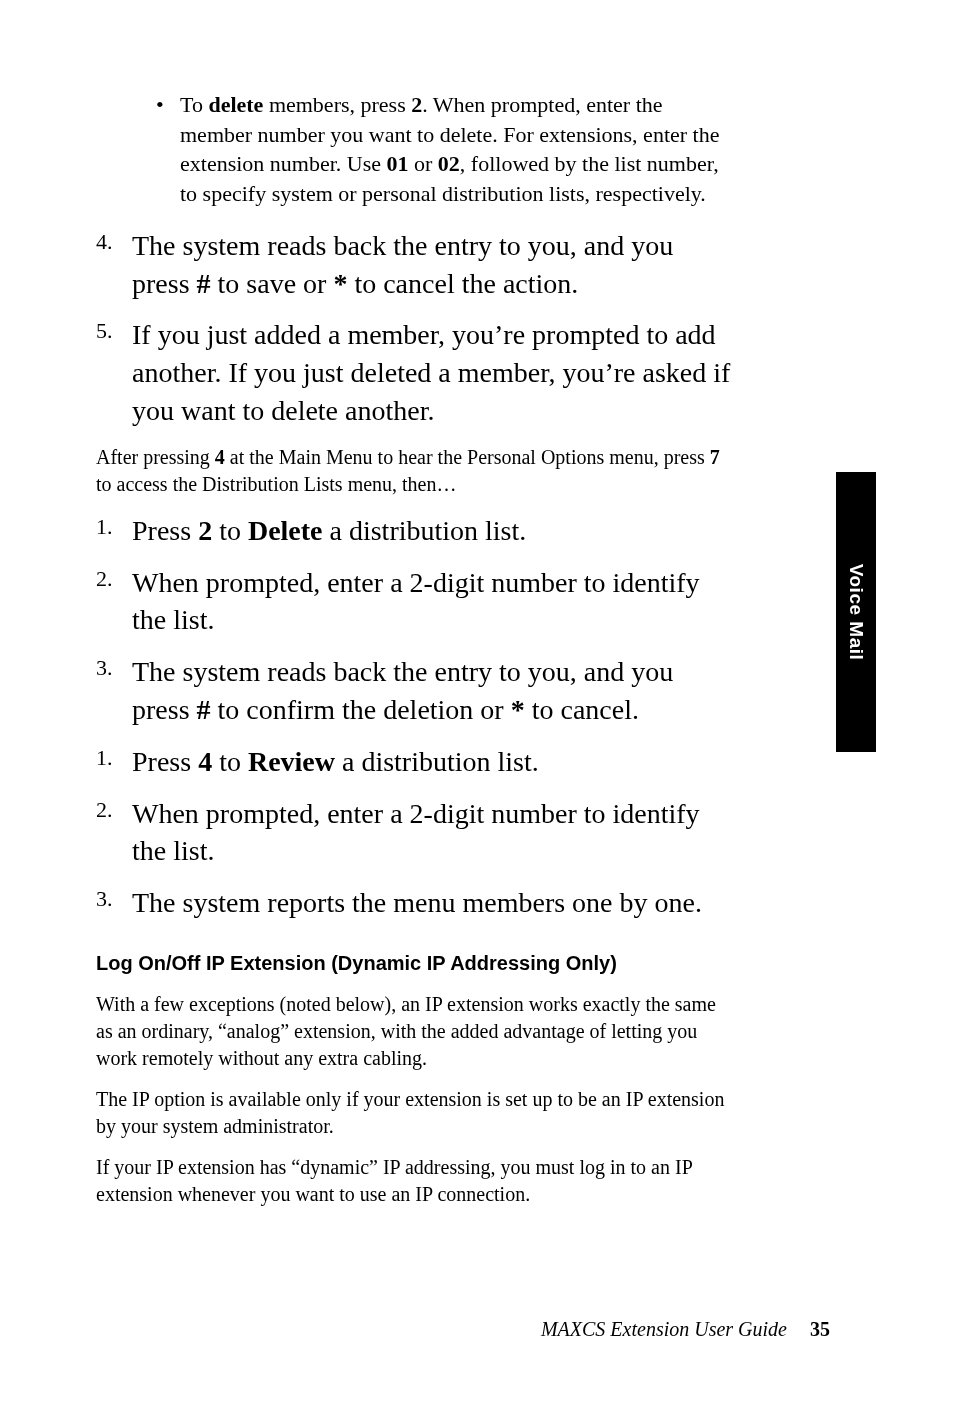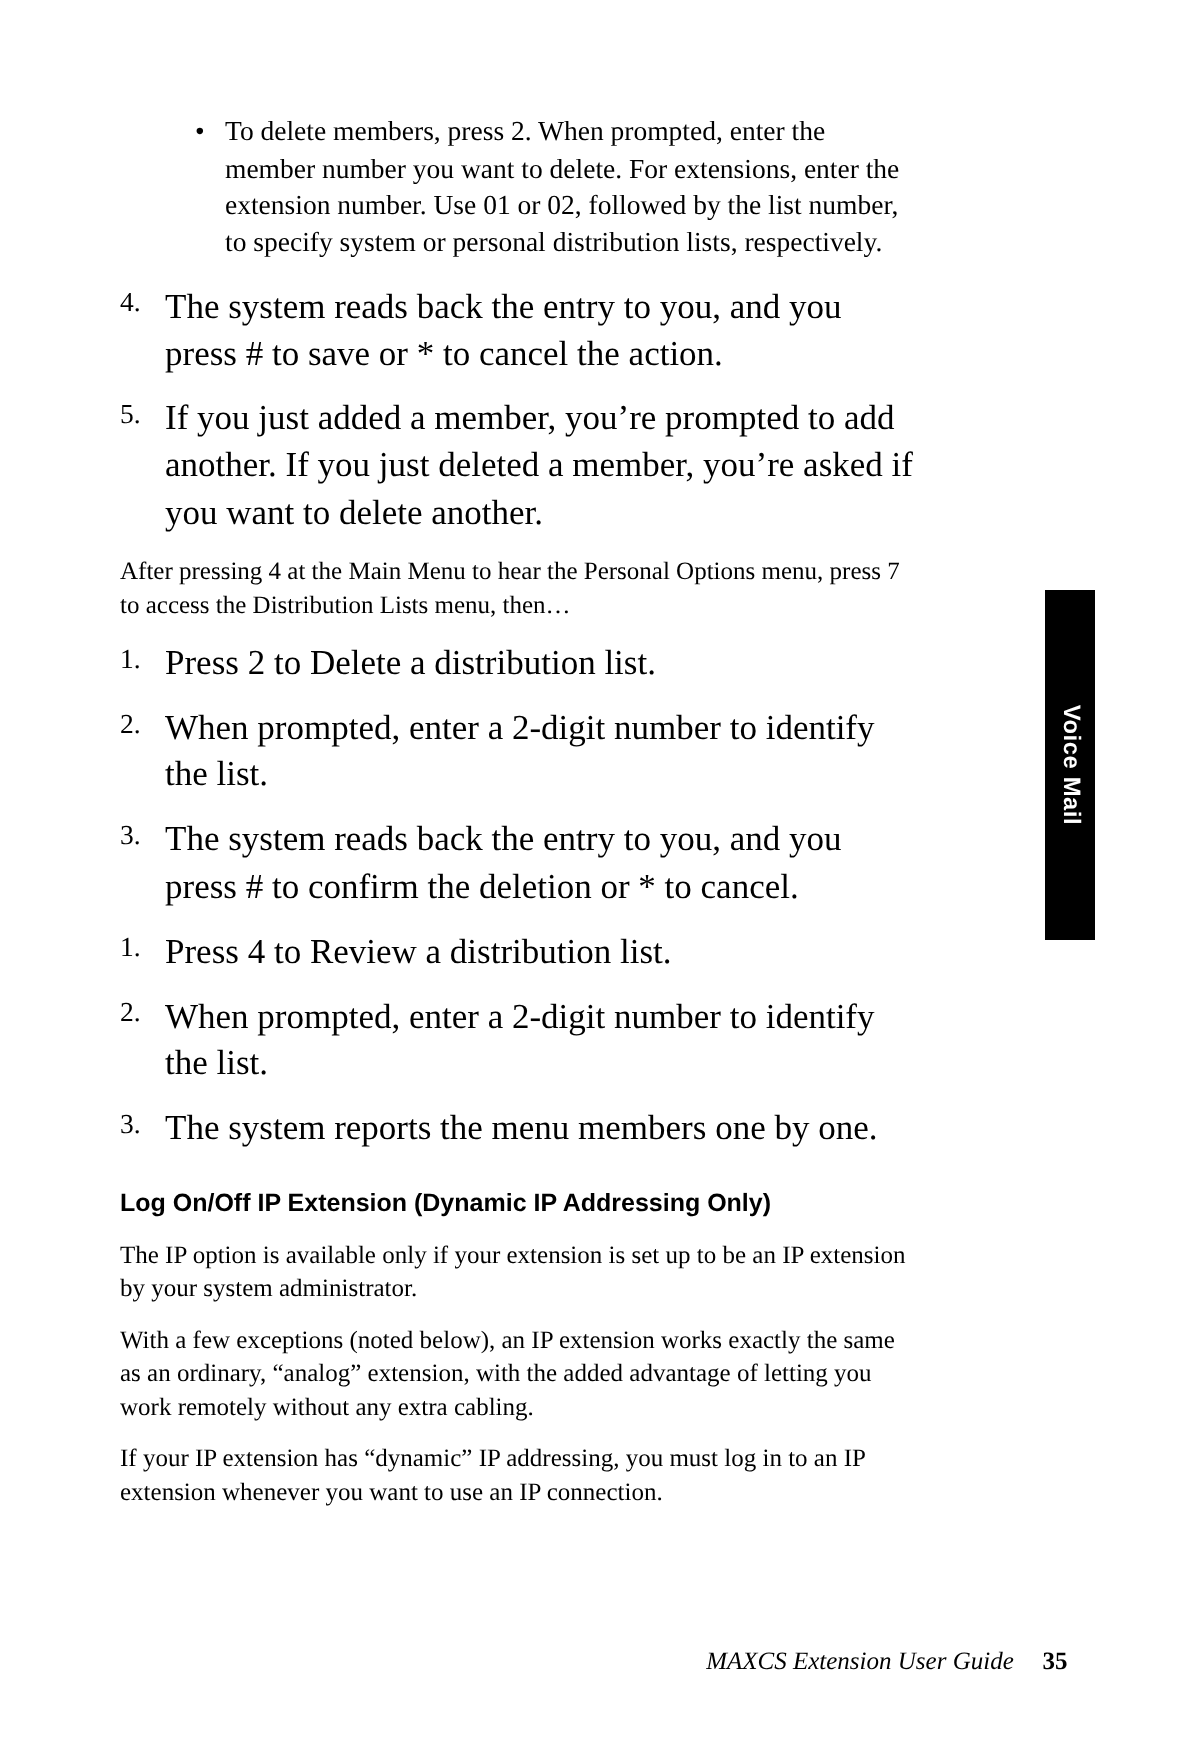--- a/index.html
+++ b/index.html
@@ -8,24 +8,24 @@
   .content { width: 640px; }
   .bullet-item { display: flex; margin-left: 60px; margin-bottom: 18px; }
   .bullet-mark { width: 24px; font-size: 22px; line-height: 1.35; }
   .bullet-text { flex: 1; font-size: 22px; line-height: 1.35; }
   .num-item { display: flex; margin-left: 0; margin-bottom: 14px; }
   .num-mark { width: 36px; font-size: 22px; line-height: 1.35; }
   .num-text { flex: 1; font-size: 28px; line-height: 1.35; }
   .h2 { font-family: Arial, Helvetica, sans-serif; font-weight: bold; font-size: 26px; margin-top: 22px; margin-bottom: 16px; }
   .para { font-size: 20px; line-height: 1.35; margin-bottom: 14px; }
   .h1 { font-family: Arial, Helvetica, sans-serif; font-weight: bold; font-size: 20px; margin-top: 30px; margin-bottom: 16px; }
-  .b { font-weight: normal; }
+  .b { font-weight: bold; }
   .side-tab { position: absolute; right: 78px; top: 472px; width: 40px; height: 280px; background: #000; color: #fff; }
   .side-tab-text { position: absolute; left: 50%; top: 50%; transform: translate(-50%, -50%) rotate(90deg); white-space: nowrap; font-family: Arial, Helvetica, sans-serif; font-weight: bold; font-size: 19px; letter-spacing: 0.5px; }
-  .footer { position: absolute; bottom: 70px; right: 100px; font-size: 20px; }
+  .footer { position: absolute; bottom: 70px; right: 124px; font-size: 20px; }
   .footer-title { font-style: italic; }
   .footer-page { font-weight: bold; margin-left: 18px; }
 </style>
 </head>
 <body>
 
 <div class="page">
   <div class="content">
 
     <div class="bullet-item">
@@ -85,22 +85,22 @@
       <div class="num-text">When prompted, enter a 2-digit number to identify the list.</div>
     </div>
 
     <div class="num-item">
       <div class="num-mark">3.</div>
       <div class="num-text">The system reports the menu members one by one.</div>
     </div>
 
     <div class="h1">Log On/Off IP Extension (Dynamic IP Addressing Only)</div>
 
+    <div class="para">With a few exceptions (noted below), an IP extension works exactly the same as an ordinary, “analog” extension, with the added advantage of letting you work remotely without any extra cabling.</div>
     <div class="para">The IP option is available only if your extension is set up to be an IP extension by your system administrator.</div>
-    <div class="para">With a few exceptions (noted below), an IP extension works exactly the same as an ordinary, “analog” extension, with the added advantage of letting you work remotely without any extra cabling.</div>
     <div class="para">If your IP extension has “dynamic” IP addressing, you must log in to an IP extension whenever you want to use an IP connection.</div>
 
   </div>
 
   <div class="side-tab">
     <div class="side-tab-text">Voice Mail</div>
   </div>
 
   <div class="footer">
     <span class="footer-title">MAXCS Extension User Guide</span>

